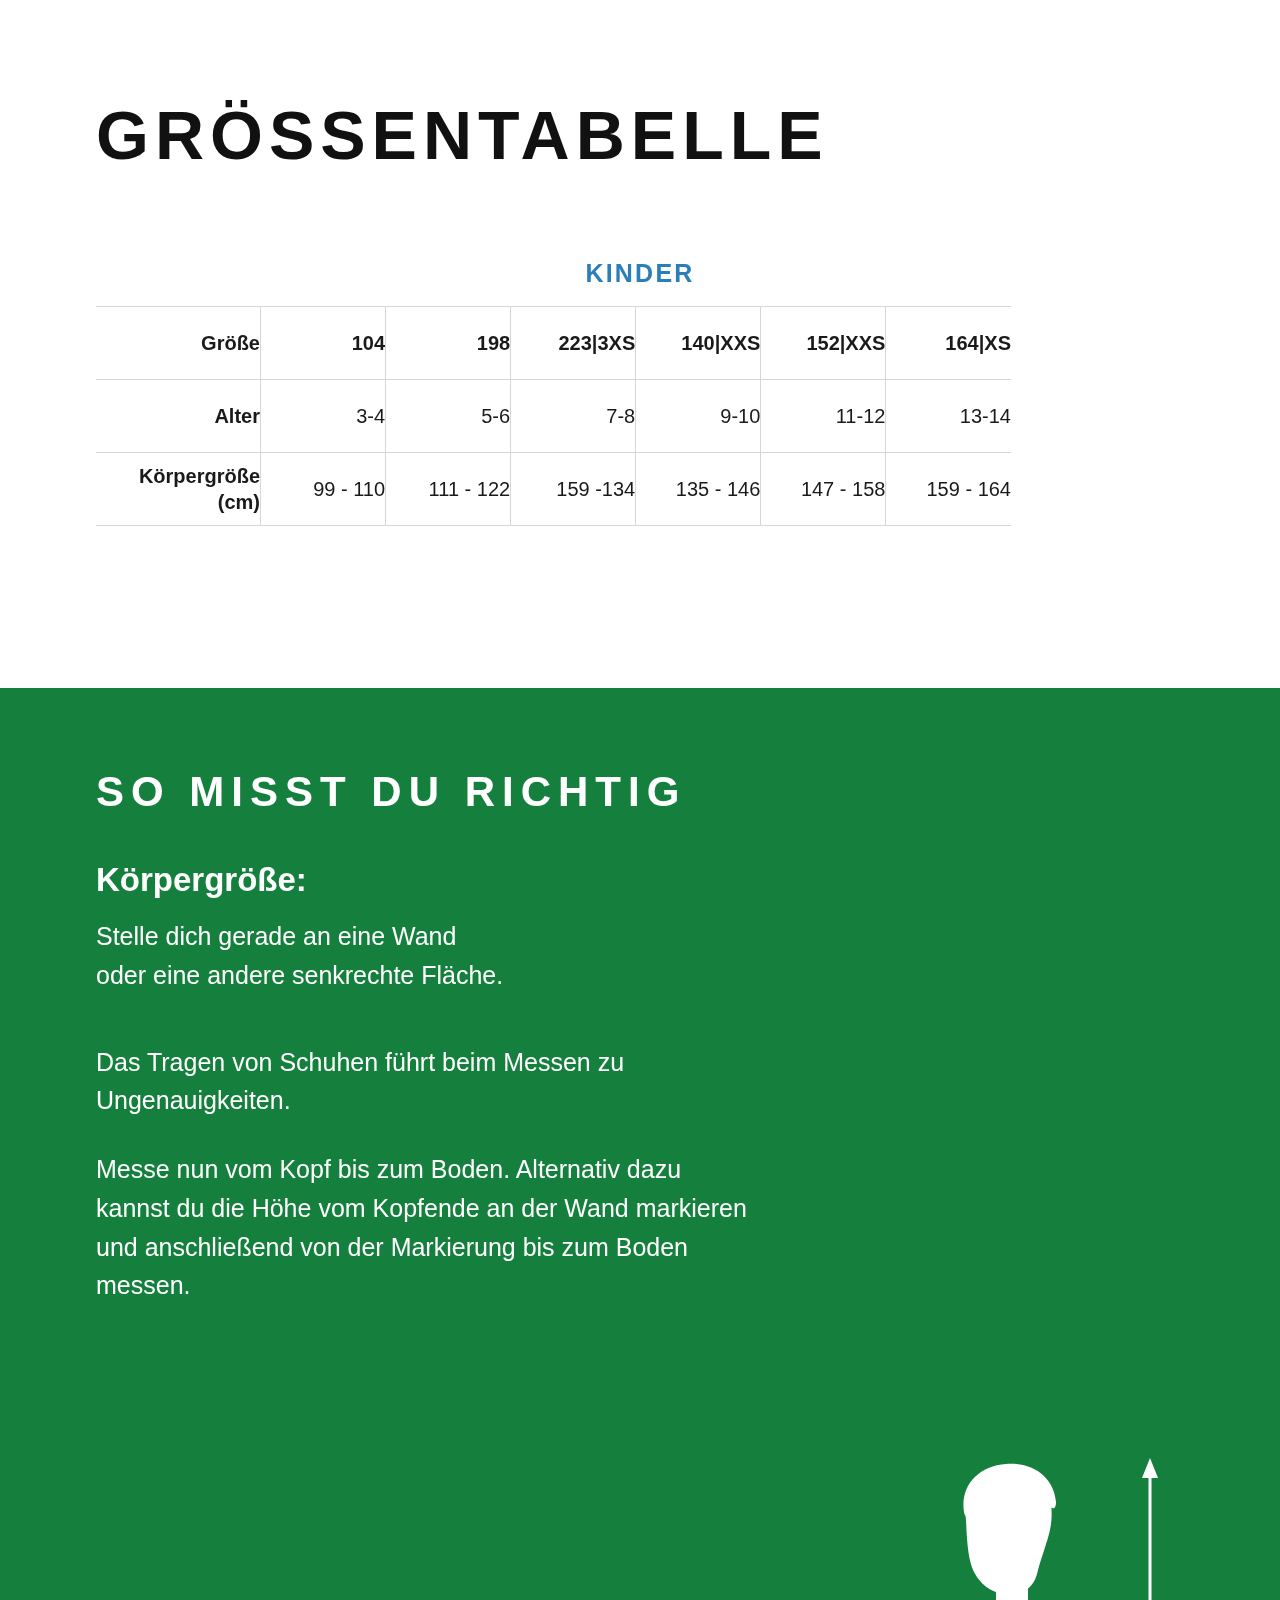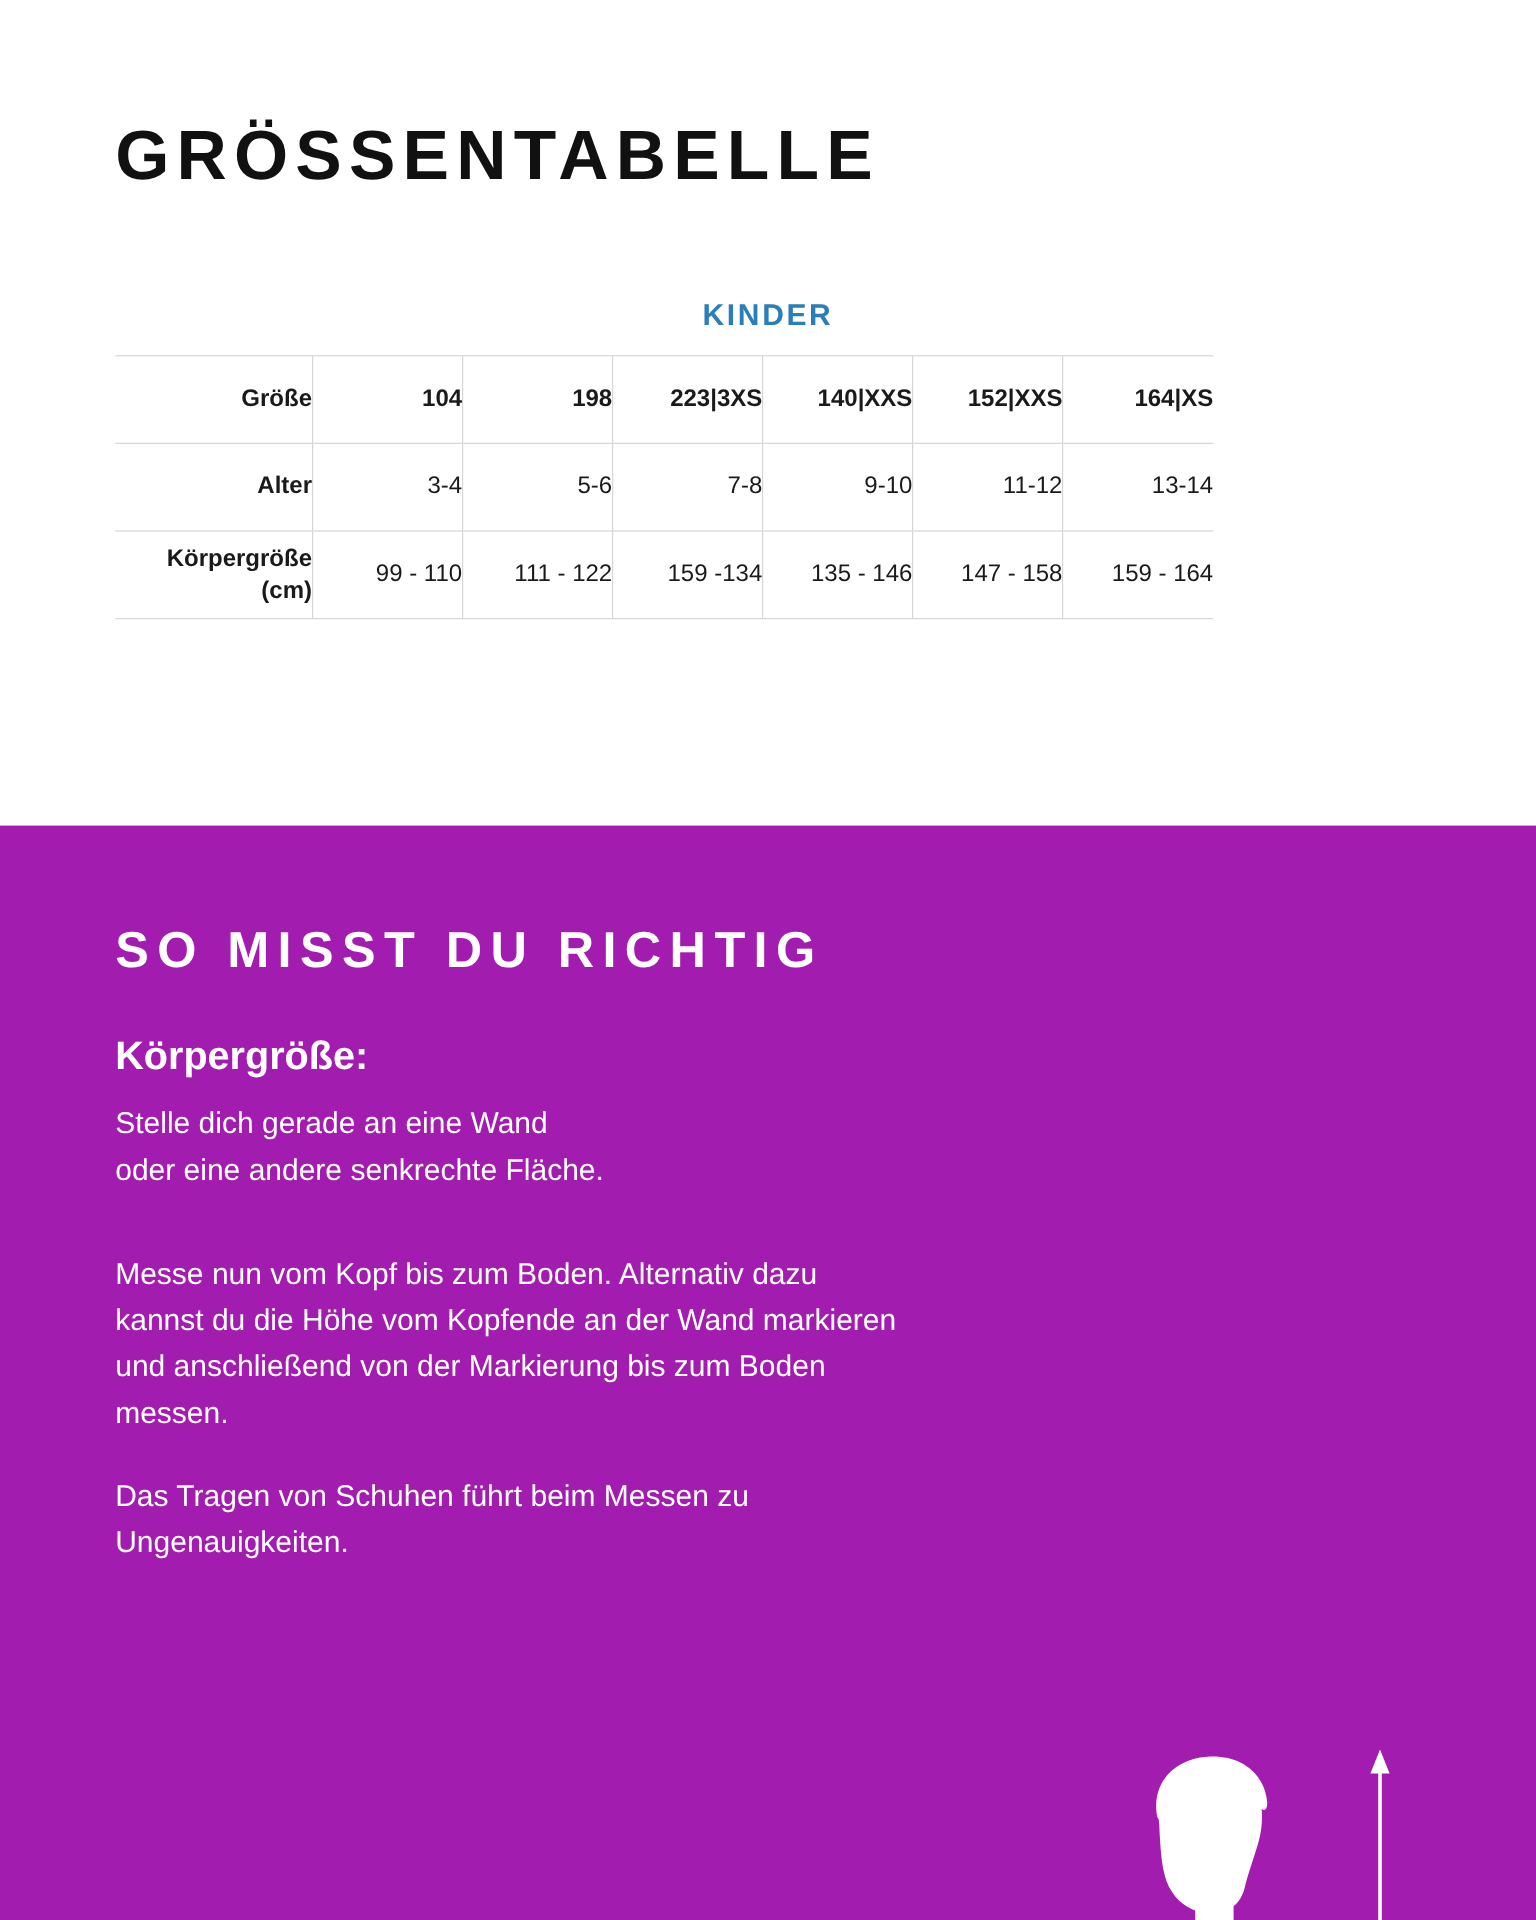--- a/index.html
+++ b/index.html
@@ -24,21 +24,21 @@
 
   
   .top-section {
     position: relative;
     height: 688px;
     background: #ffffff;
     padding: 0 96px;
     box-sizing: border-box;
   }
   .main-title {
-    font-size: 58px;
+    font-size: 68px;
     font-weight: bold;
     letter-spacing: 6px;
     color: #111111;
     margin: 0;
     padding-top: 100px;
     line-height: 1.05;
   }
   .section-label {
     font-size: 25px;
     font-weight: bold;
@@ -86,21 +86,21 @@
     height: 82px;
   }
   .label-two-line {
     line-height: 1.3;
   }
 
   
   .bottom-section {
     position: relative;
     flex: 1;
-    background: #a21caf;
+    background: #15803d;
     color: #ffffff;
     box-sizing: border-box;
     padding: 0 96px;
     overflow: hidden;
   }
   .bottom-title {
     font-size: 42px;
     font-weight: bold;
     letter-spacing: 7px;
     margin: 0;
@@ -200,22 +200,22 @@
 
   <div class="bottom-section">
     <h2 class="bottom-title">SO MISST DU RICHTIG</h2>
 
     <div class="measure-body">
       <div class="lead">Körpergröße:</div>
       <p class="first-para">
         <span>Stelle dich gerade an eine Wand</span><br>
         <span>oder eine andere senkrechte Fläche.</span>
       </p>
+      <p>Das Tragen von Schuhen führt beim Messen zu Ungenauigkeiten.</p>
       <p>Messe nun vom Kopf bis zum Boden. Alternativ dazu kannst du die Höhe vom Kopfende an der Wand markieren und anschließend von der Markierung bis zum Boden messen.</p>
-      <p>Das Tragen von Schuhen führt beim Messen zu Ungenauigkeiten.</p>
     </div>
 
     <div class="figure-wrap">
       <svg class="figure-svg" viewBox="0 0 180 720" xmlns="http://www.w3.org/2000/svg" aria-hidden="true">
         <g fill="#ffffff">
 
           <path d="M56 62 C52 36 66 14 92 10 C116 6 136 18 140 40 C144 60 140 74 136 86
                    C133 96 130 104 128 112 C126 122 122 128 116 132
                    C110 136 100 138 92 136 C80 133 70 126 64 114
                    C58 102 57 84 56 62 Z"></path>

